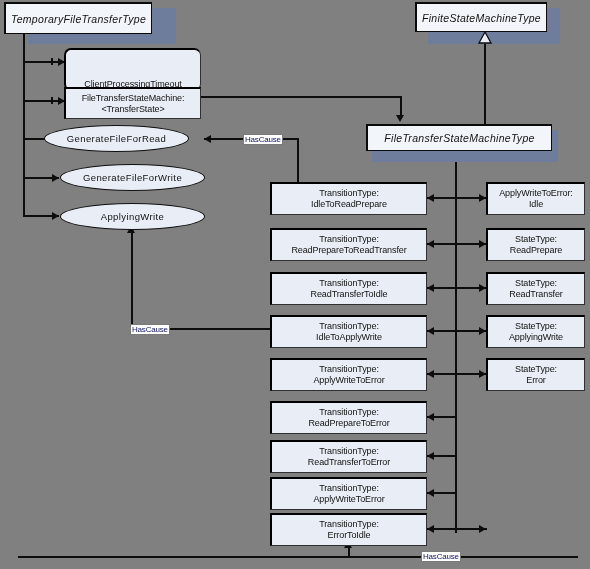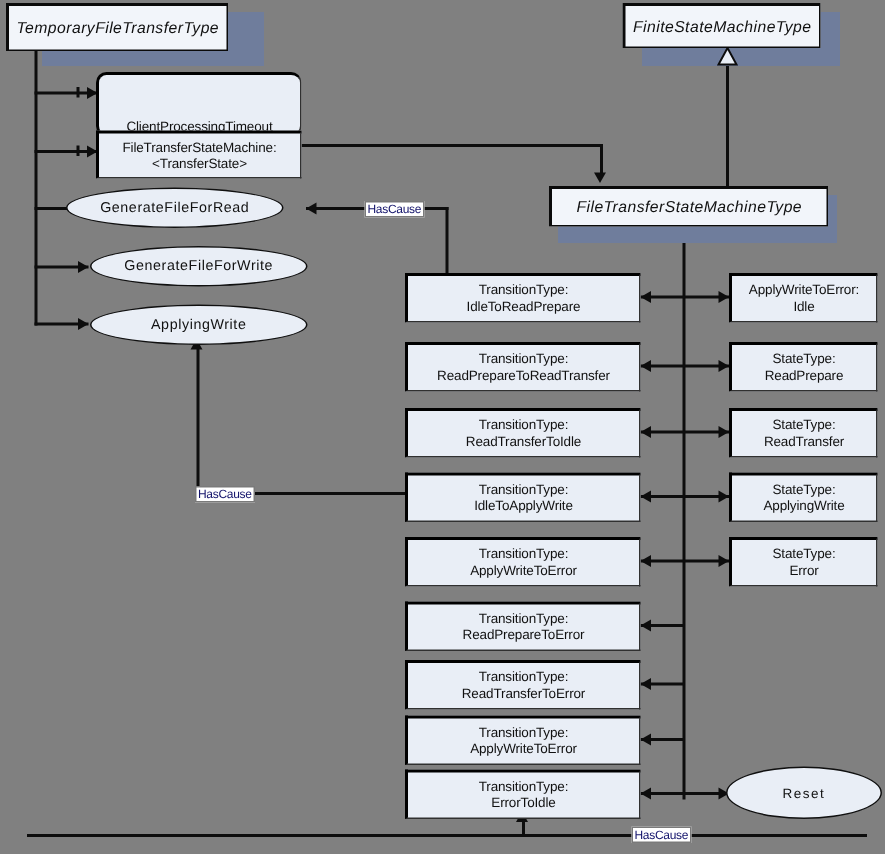--- a/index.html
+++ b/index.html
@@ -357,23 +357,20 @@
   <div class="hline" style="left:427px; top:455px; width:29px;"></div>
   <div class="arrow left" style="left:427px; top:452px;"></div>
 
   <div class="hline" style="left:427px; top:492px; width:29px;"></div>
   <div class="arrow left" style="left:427px; top:489px;"></div>
 
   <div class="hline" style="left:427px; top:528px; width:60px;"></div>
   <div class="arrow left" style="left:427px; top:525px;"></div>
   <div class="arrow right" style="left:479px; top:525px;"></div>
 
-  <div class="ellipse" style="left:484px; top:511px; width:104px; height:35px; font-size:9px; letter-spacing:1px;">
-    <span>Reset</span>
-  </div>
 
   <div class="hline" style="left:18px; top:556px; width:332px;"></div>
   <div class="vline" style="left:348px; top:546px; height:11px;"></div>
   <div class="arrow up" style="left:344px; top:541px;"></div>
   <div class="edgelabel" style="left:421px; top:551px;">HasCause</div>
   <div class="hline" style="left:348px; top:556px; width:230px;"></div>
 
 </div>
 
 </body></html>

